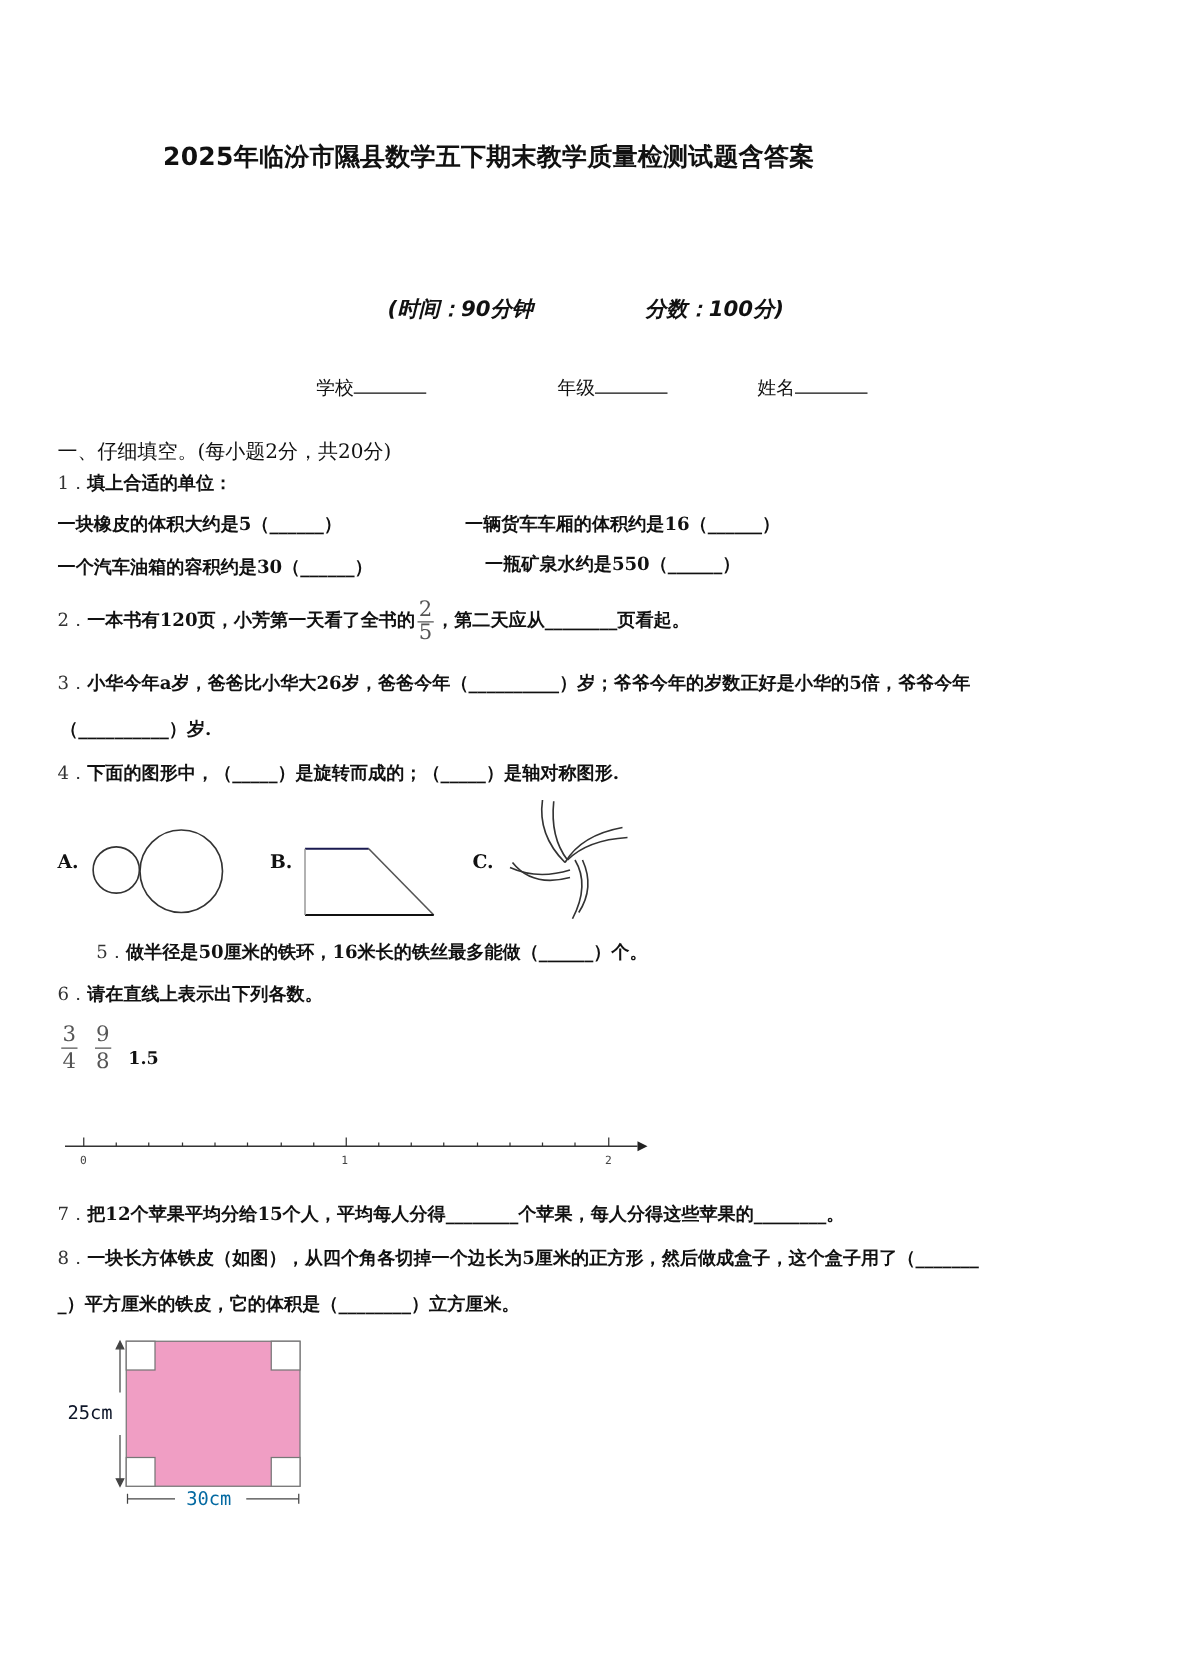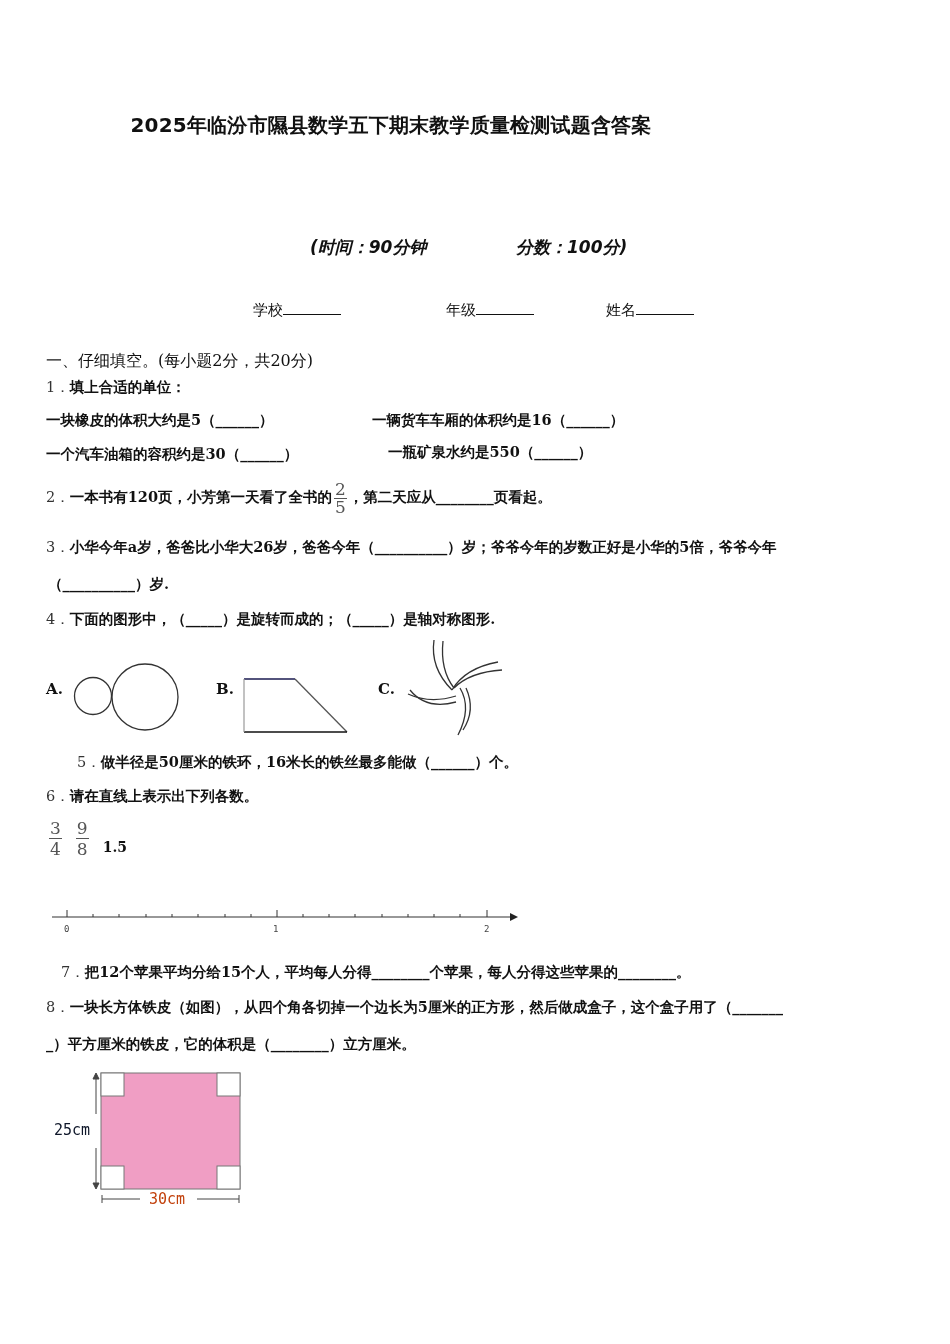--- a/index.html
+++ b/index.html
@@ -119,21 +119,21 @@
     <line x1="358" y1="9" x2="358" y2="12"></line>
     <line x1="384" y1="9" x2="384" y2="12"></line>
     <line x1="410" y1="9" x2="410" y2="12"></line>
     <line x1="437" y1="5" x2="437" y2="12"></line>
   </g>
 </svg>
 <div class="abs" style="left:64px; top:924px; font-size:9px; color:#444; font-family:'DejaVu Sans Mono', monospace;">0</div>
 <div class="abs" style="left:273px; top:924px; font-size:9px; color:#444; font-family:'DejaVu Sans Mono', monospace;">1</div>
 <div class="abs" style="left:484px; top:924px; font-size:9px; color:#444; font-family:'DejaVu Sans Mono', monospace;">2</div>
 
-<div class="abs q" style="left:46px; top:962px;margin-left:15px;">
+<div class="abs q" style="left:46px; top:962px;">
   <span class="num">7．</span><span>把12个苹果平均分给15个人，平均每人分得________个苹果，每人分得这些苹果的________。</span>
 </div>
 
 <div class="abs q" style="left:46px; top:997px;">
   <span class="num">8．</span><span>一块长方体铁皮（如图），从四个角各切掉一个边长为5厘米的正方形，然后做成盒子，这个盒子用了（_______</span>
 </div>
 <div class="abs q" style="left:46px; top:1034px;text-align:center;">_）平方厘米的铁皮，它的体积是（________）立方厘米。</div>
 
 <svg style="left:52px; top:1070px;" width="200" height="140">
   <rect x="49" y="3" width="139" height="116" fill="#f09ec4" stroke="#777" stroke-width="1"></rect>
@@ -146,13 +146,13 @@
     <line x1="44" y1="78" x2="44" y2="118"></line>
     <polygon points="41,9 44,3 47,9"></polygon>
     <polygon points="41,113 44,119 47,113"></polygon>
     <line x1="50" y1="129" x2="88" y2="129"></line>
     <line x1="145" y1="129" x2="187" y2="129"></line>
     <line x1="50" y1="125" x2="50" y2="133"></line>
     <line x1="187" y1="125" x2="187" y2="133"></line>
   </g>
 </svg>
 <div class="abs" style="left:54px; top:1121px; font-family:'DejaVu Sans Mono', monospace; font-size:15px; color:#0f172a;">25cm</div>
-<div class="abs" style="left:149px; top:1190px; font-family:'DejaVu Sans Mono', monospace; font-size:15px; color:#c2410c;">30cm</div>
+<div class="abs" style="left:149px; top:1190px; font-family:'DejaVu Sans Mono', monospace; font-size:15px; color:#0369a1;">30cm</div>
 
 </body></html>

